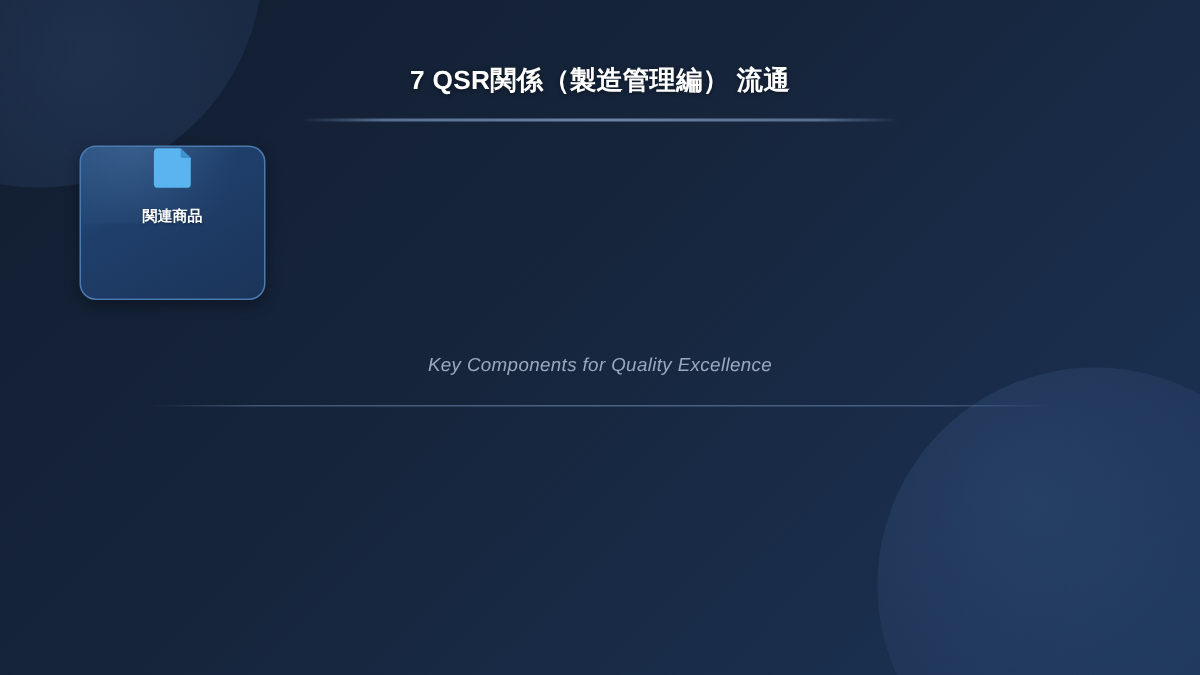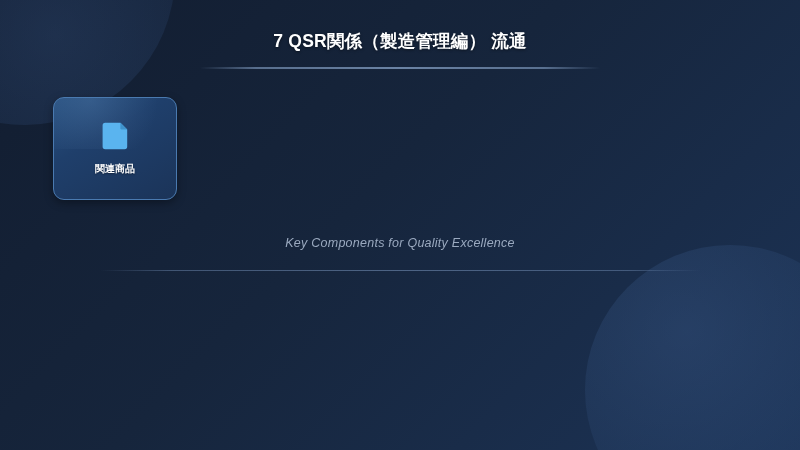--- a/index.html
+++ b/index.html
@@ -41,21 +41,21 @@
 
   
   .title-block {
     position: absolute;
     top: 30px;
     left: 0;
     width: 800px;
     text-align: center;
   }
   .slide-title {
-    margin: 0;
+    margin: 12px;
     font-size: 17.5px;
     font-weight: bold;
     color: #ffffff;
     letter-spacing: 0.2px;
     line-height: 1.3;
     text-shadow: 0 1px 3px rgba(0,0,0,0.45);
   }
   .title-rule {
     width: 400px;
     height: 2px;
@@ -78,21 +78,20 @@
     position: relative;
     width: 122px;
     height: 101px;
     border-radius: 11px;
     border: 1.5px solid #4a7ab0;
     background: linear-gradient(150deg, #28507f 0%, #1f3f6b 38%, #1b3459 100%);
     box-shadow: 0 3px 9px rgba(0,0,0,0.34);
     display: flex;
     flex-direction: column;
     align-items: center;
-    justify-content: center;
     overflow: hidden;
   }
   .comp-card::before {
     content: "";
     position: absolute;
     left: -30%;
     top: -70%;
     width: 120%;
     height: 120%;
     background: radial-gradient(ellipse at 50% 60%, rgba(120,165,215,0.20) 0%, rgba(120,165,215,0.0) 65%);

